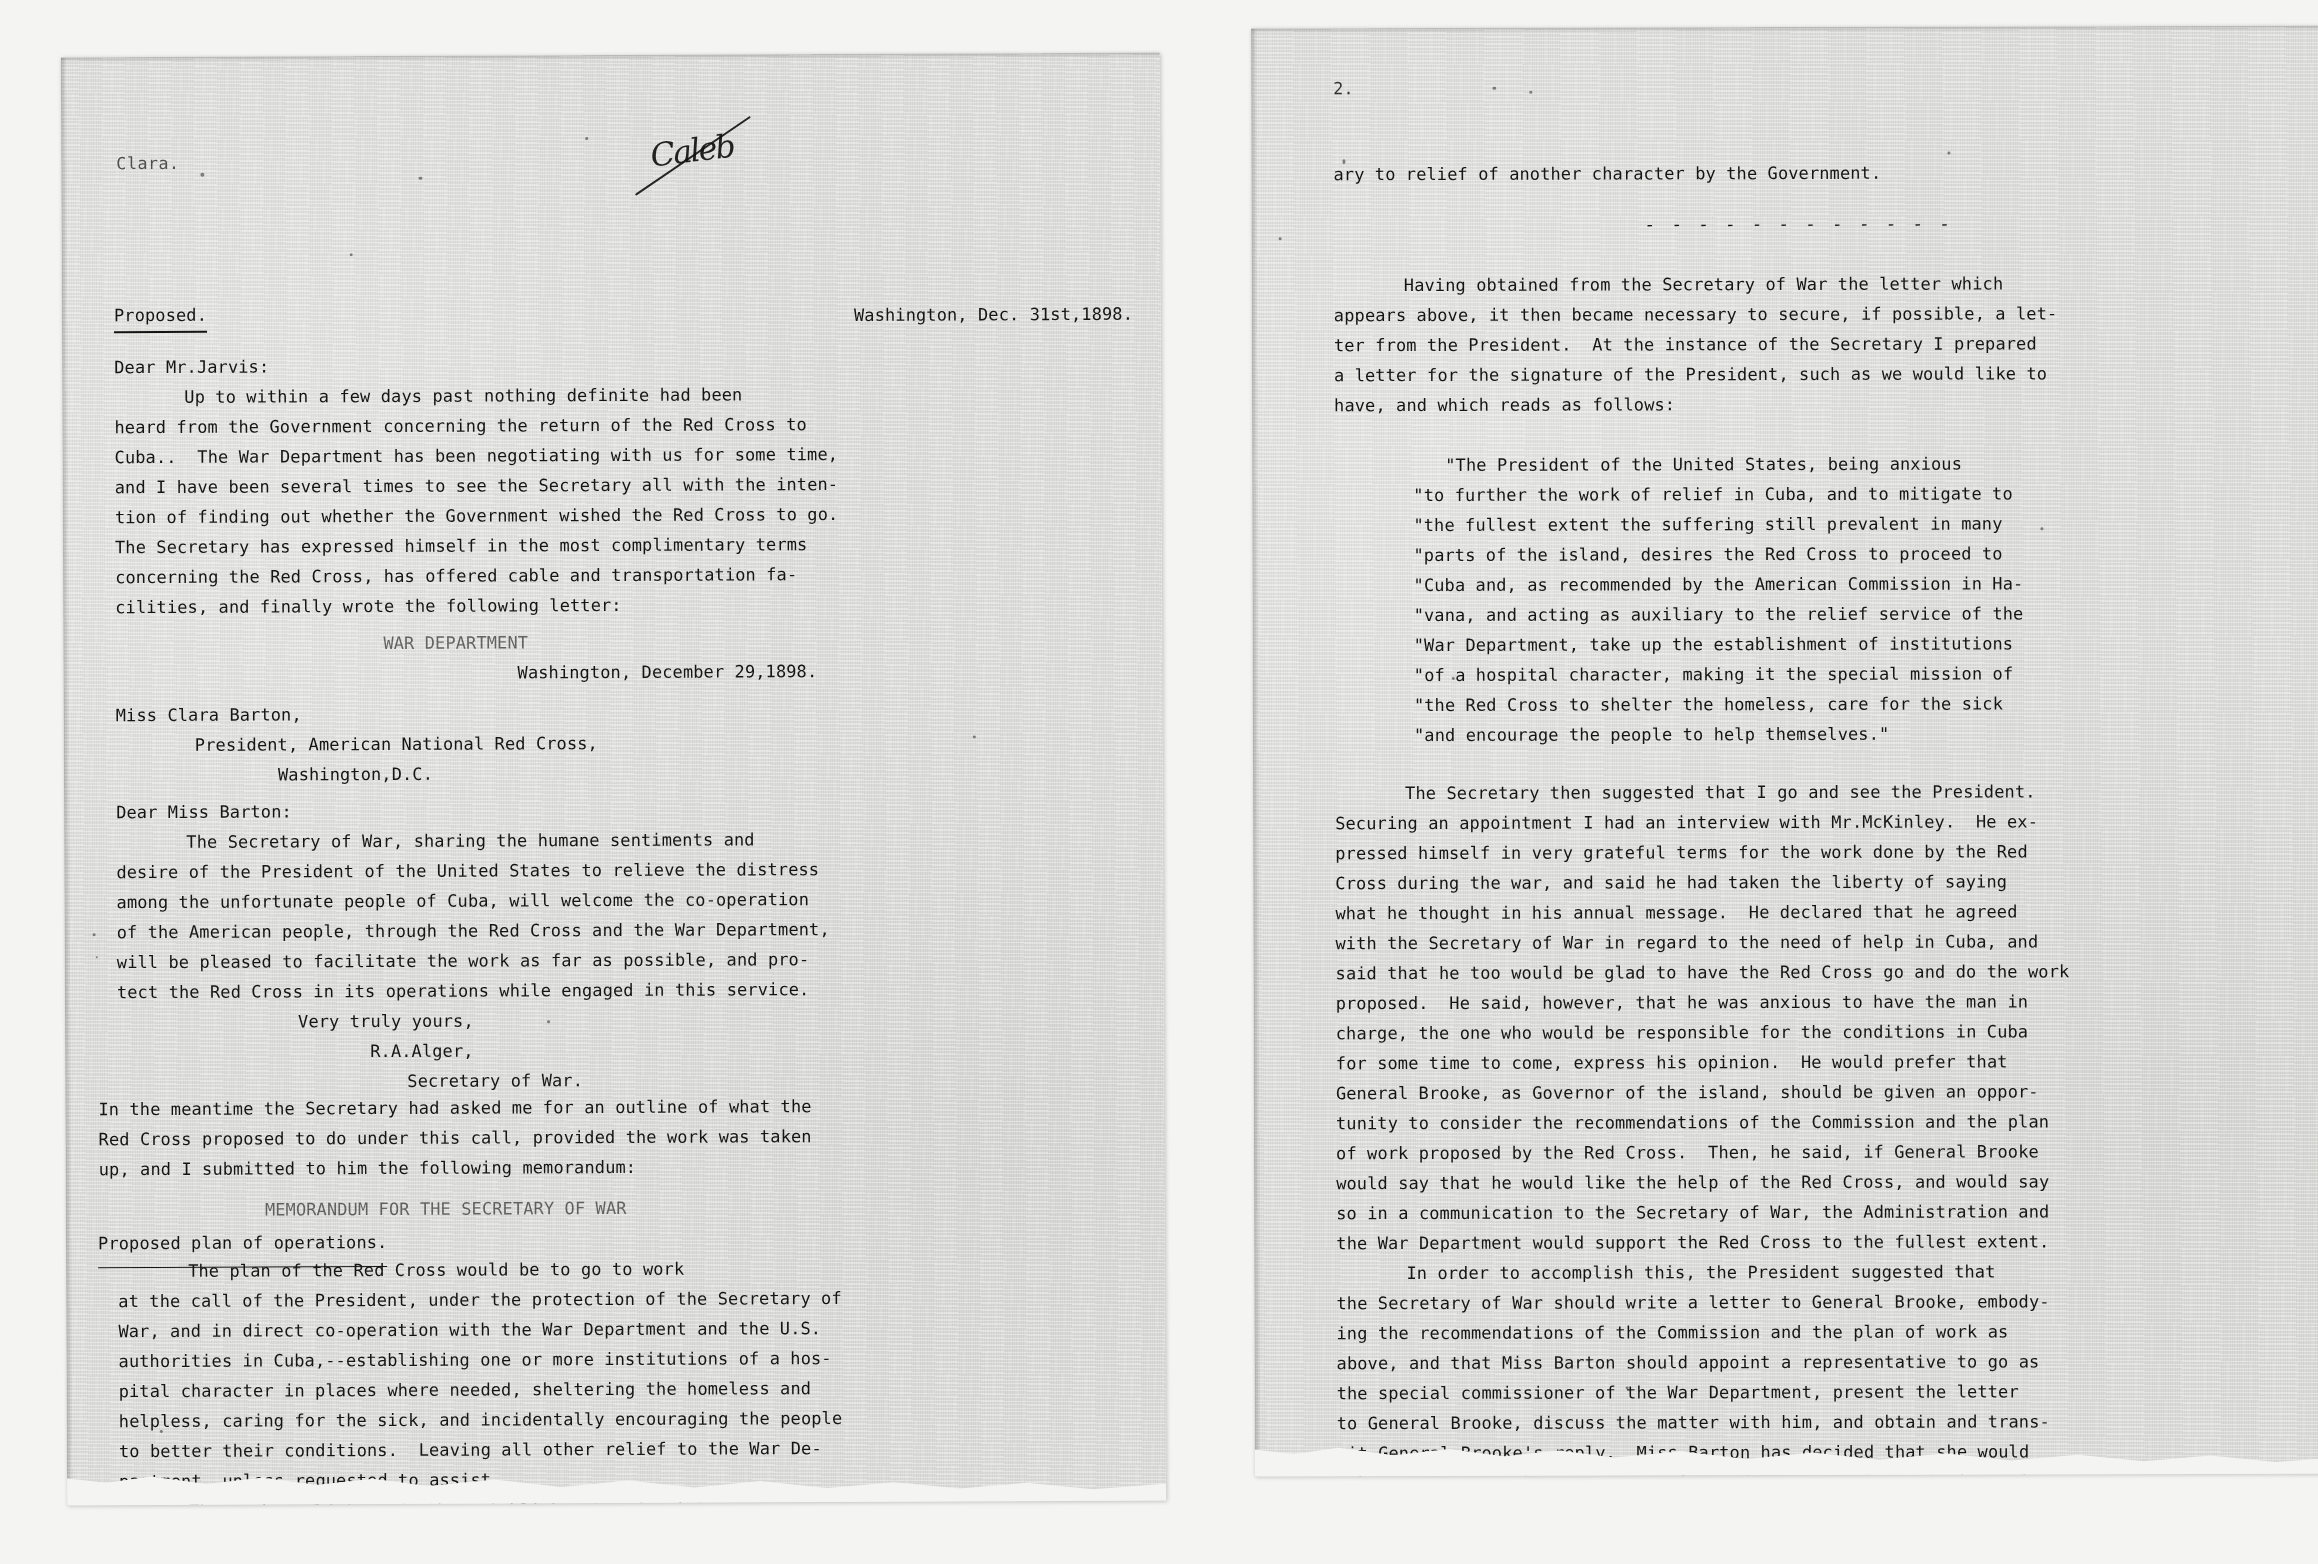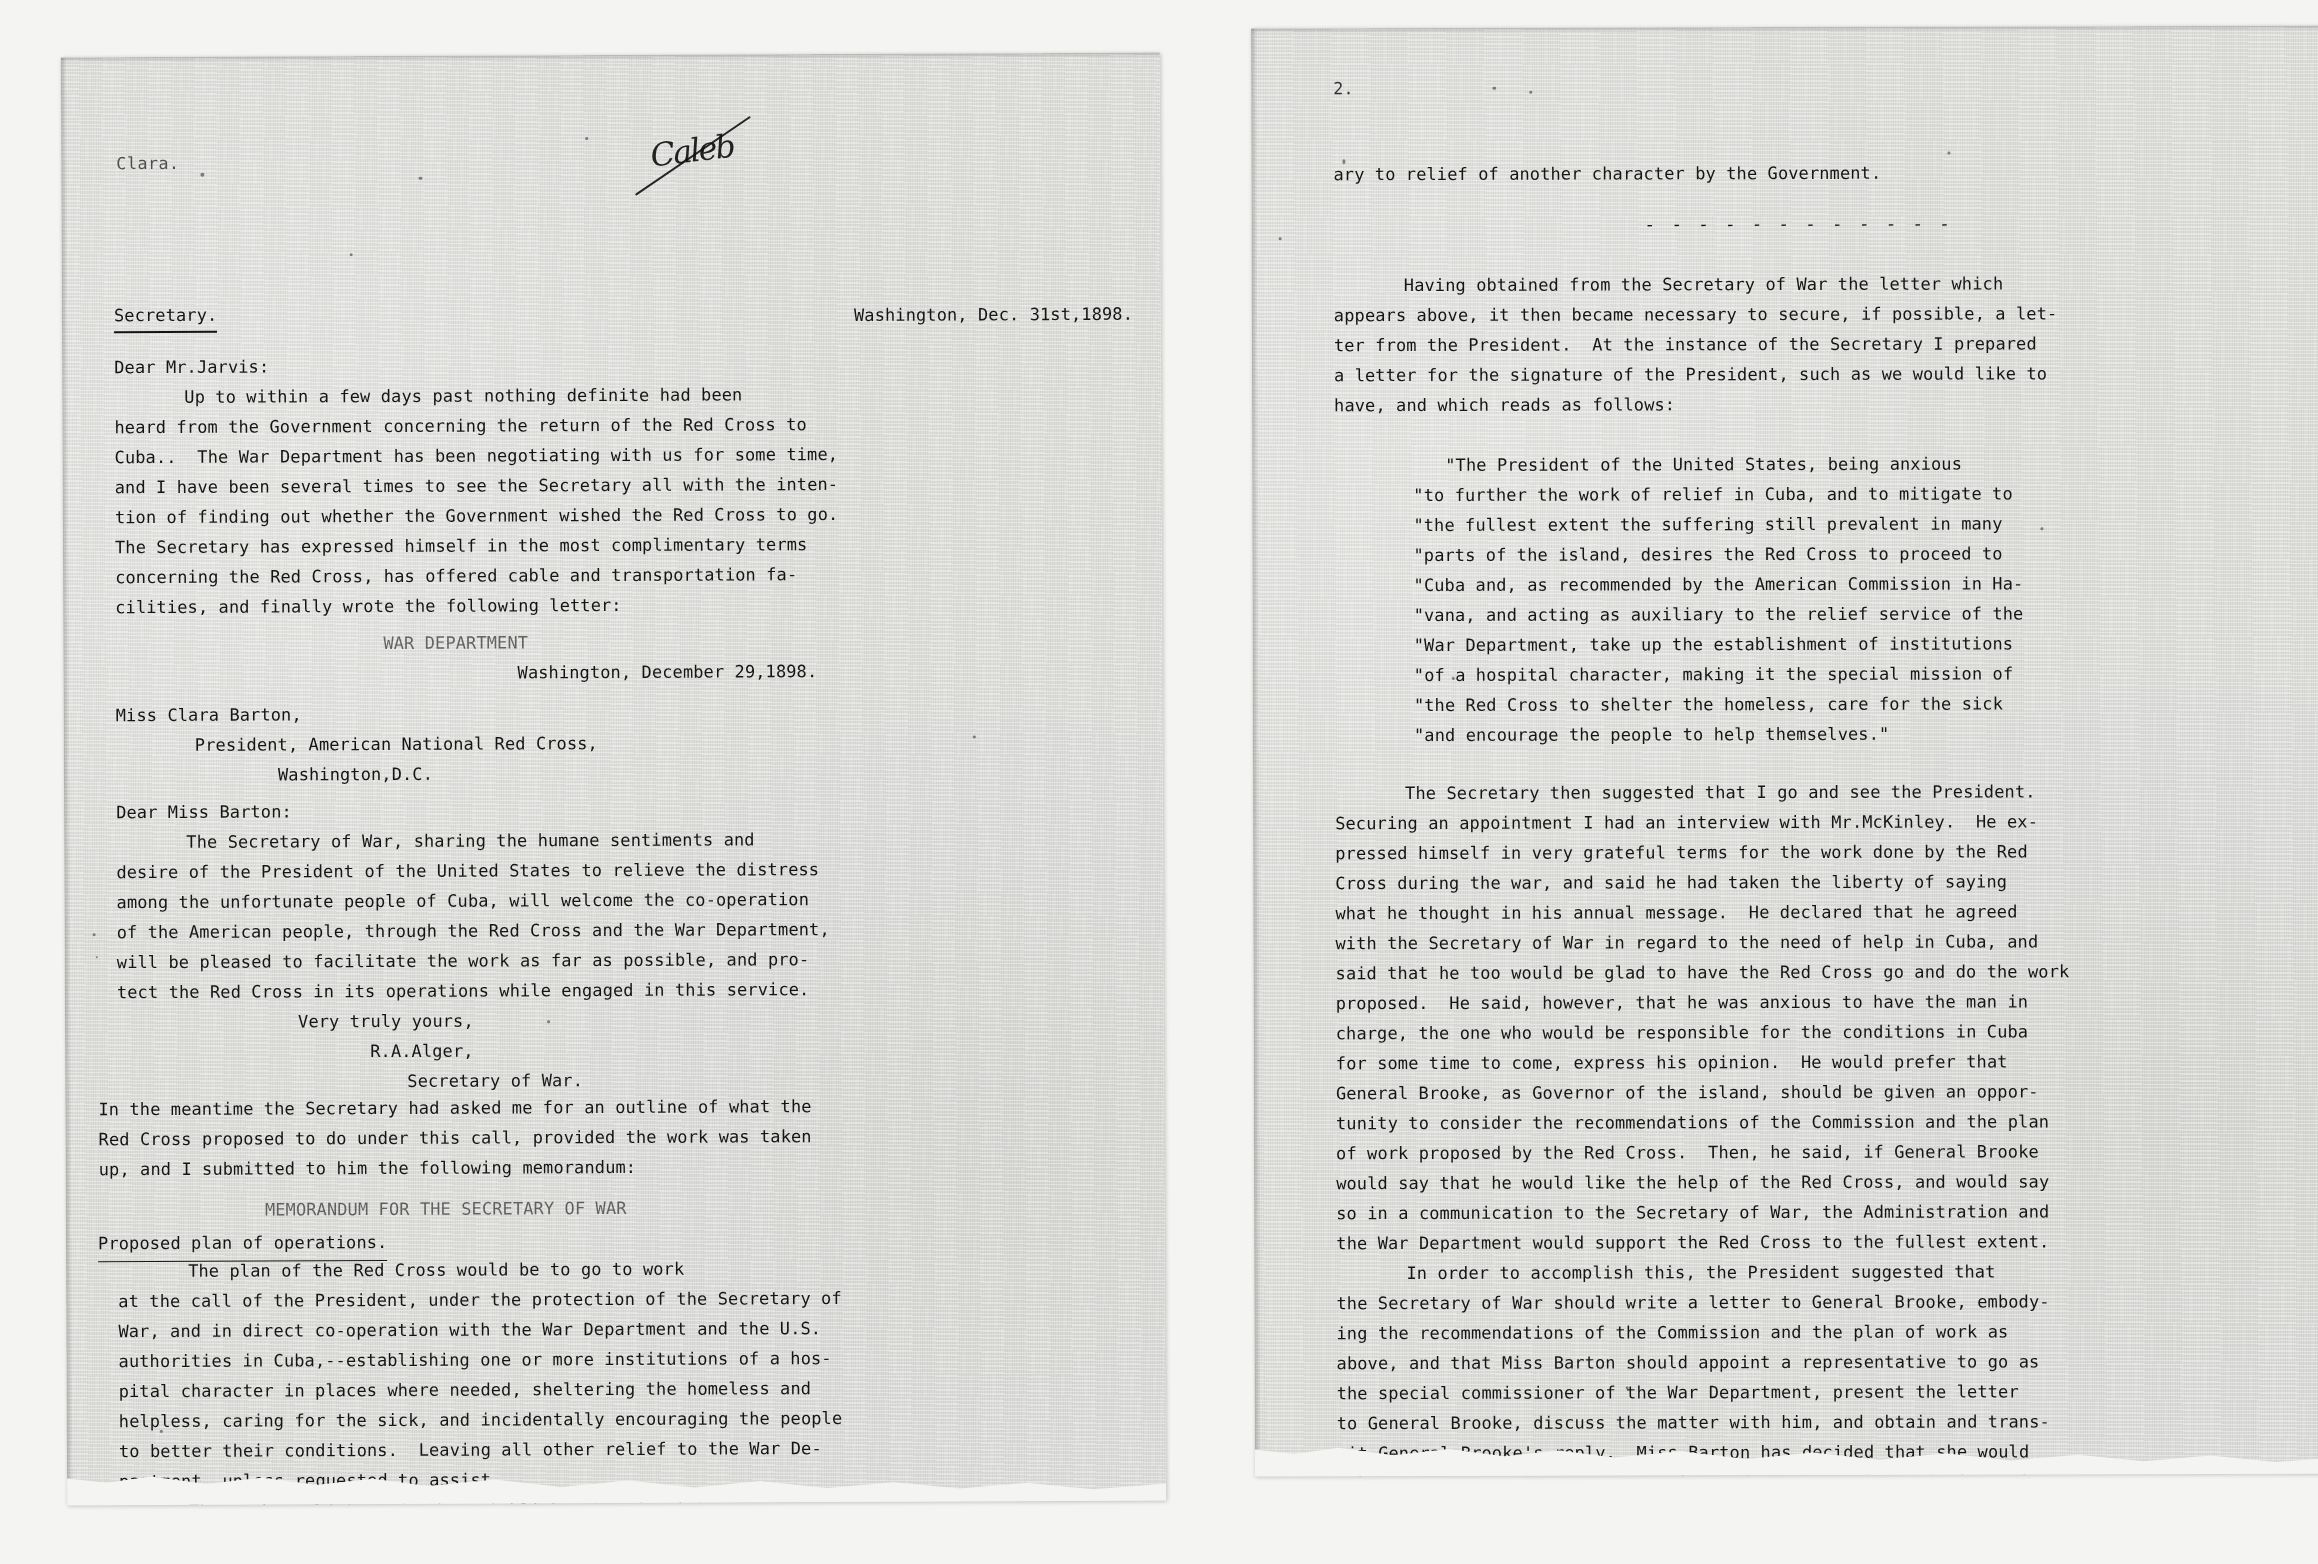--- a/index.html
+++ b/index.html
@@ -58,21 +58,21 @@
   .ind1{padding-left:70px;}     
   .body-pad{padding-left:52px;padding-right:28px;}
 
   .copy-mark{position:absolute;left:55px;top:91px;font-size:16.7px;
      opacity:.72;letter-spacing:0.5px;}
   .pg-num{position:absolute;left:82px;top:45px;font-size:16.7px;opacity:.85;}
 
   .hdr-row{position:absolute;left:52px;right:28px;top:243px;
      display:flex;justify-content:space-between;align-items:flex-end;}
   .u-thick{display:inline-block;border-bottom:2.3px solid #141414;padding-bottom:0.9px;}
-  .u-thin{display:inline-block;border-bottom:1.9px solid #141414;padding-bottom:3px;}
+  .u-thin{display:inline-block;border-bottom:1.9px solid #141414;padding-bottom:9px;}
 
   .blk{position:absolute;left:0;right:0;}
 
   
   .hand{
     position:absolute;left:589px;top:81px;
     font-family:"DejaVu Serif", serif;
     font-style:italic;font-size:32px;color:#0d0d0d;
     transform:rotate(-7deg);
     letter-spacing:-1.9px;
@@ -101,21 +101,21 @@
   <div class="edge-shadow-t"></div>
 
   <div class="doc">
 
     <div class="copy-mark">Clara.</div>
 
     <div class="hand">Caleb</div>
     <div class="hand-stroke"></div>
 
     <div class="hdr-row">
-      <span class="u-thick">Secretary.</span>
+      <span class="u-thick">Proposed.</span>
       <span>Washington, Dec. 31st,1898.</span>
     </div>
 
     <div class="blk body-pad" style="top:295px;">
       <div class="line">Dear Mr.Jarvis:</div>
       <div class="line ind1">Up to within a few days past nothing definite had been</div>
       <div class="line">heard from the Government concerning the return of the Red Cross to</div>
       <div class="line">Cuba..  The War Department has been negotiating with us for some time,</div>
       <div class="line">and I have been several times to see the Secretary all with the inten-</div>
       <div class="line">tion of finding out whether the Government wished the Red Cross to go.</div>

